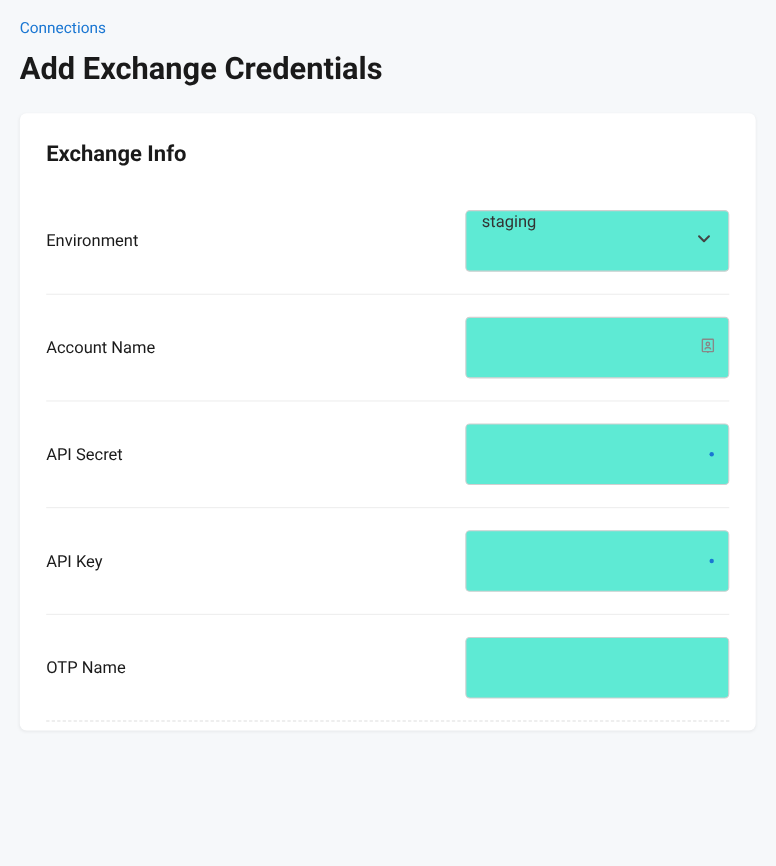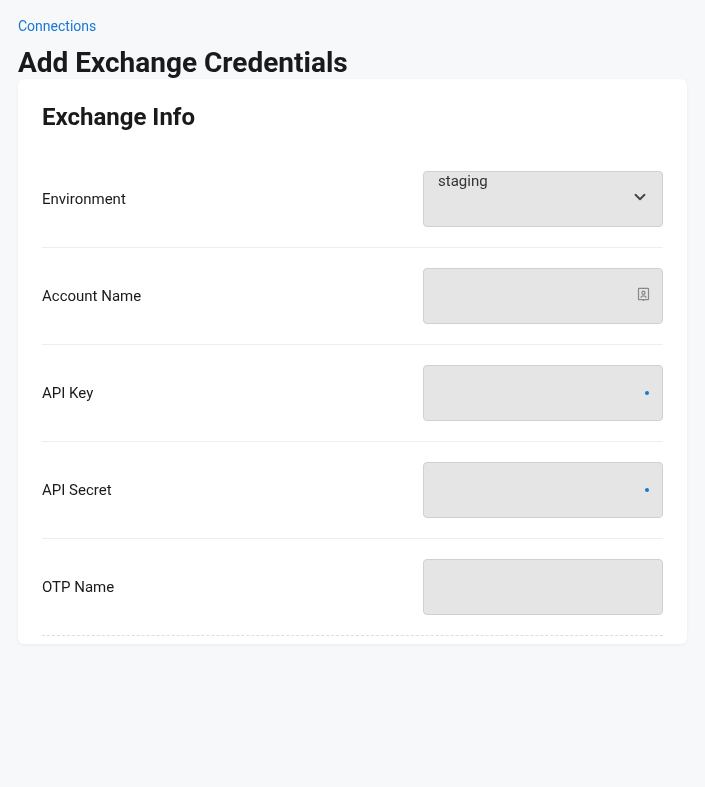--- a/index.html
+++ b/index.html
@@ -17,29 +17,30 @@
     .breadcrumb {
       color: #1976d2;
       font-size: 14px;
       margin-bottom: 12px;
       cursor: pointer;
     }
     .page-title {
       font-size: 28px;
       font-weight: 700;
       color: #1a1a1a;
+      margin-bottom: 24px;
     }
     .card {
       background: #fff;
       border-radius: 6px;
       box-shadow: 0 1px 3px rgba(0,0,0,0.06);
       padding: 24px 24px 8px 24px;
     }
     .card-title {
-      font-size: 24px;
+      font-size: 20px;
       font-weight: 700;
       color: #1a1a1a;
       margin-bottom: 20px;
     }
     .form-row {
       display: flex;
       align-items: center;
       justify-content: space-between;
       padding: 20px 0;
       border-bottom: 1px solid #eee;
@@ -57,21 +58,21 @@
       position: relative;
     }
     .select-control, .input-control {
       width: 100%;
       height: 56px;
       border: 1px solid #d0d0d0;
       border-radius: 4px;
       padding: 0 40px 0 14px;
       font-size: 15px;
       color: #333;
-      background: #e5e5e5;
+      background: #5eead4;
       appearance: none;
       -webkit-appearance: none;
       outline: none;
       font-family: inherit;
     }
     .select-control {
       cursor: pointer;
     }
     .chevron-icon {
       position: absolute;
@@ -131,29 +132,29 @@
             <rect x="4" y="3" width="16" height="18" rx="1"></rect>
             <circle cx="12" cy="10" r="2.5"></circle>
             <path d="M8 18c0-2 2-3 4-3s4 1 4 3"></path>
             <line x1="12" y1="21" x2="12" y2="23"></line>
           </svg>
       </span>
     </div>
   </div>
 
   <div class="form-row">
-    <div class="form-label">API Key</div>
+    <div class="form-label">API Secret</div>
     <div class="form-control-wrap">
       <input class="input-control" type="password" value="" style="">
       <span class="password-dot"></span>
     </div>
   </div>
 
   <div class="form-row">
-    <div class="form-label">API Secret</div>
+    <div class="form-label">API Key</div>
     <div class="form-control-wrap">
       <input class="input-control" type="password" value="" style="">
       <span class="password-dot"></span>
     </div>
   </div>
 
   <div class="form-row">
     <div class="form-label">OTP Name</div>
     <div class="form-control-wrap">
       <input class="input-control" type="text" value="" style="">

